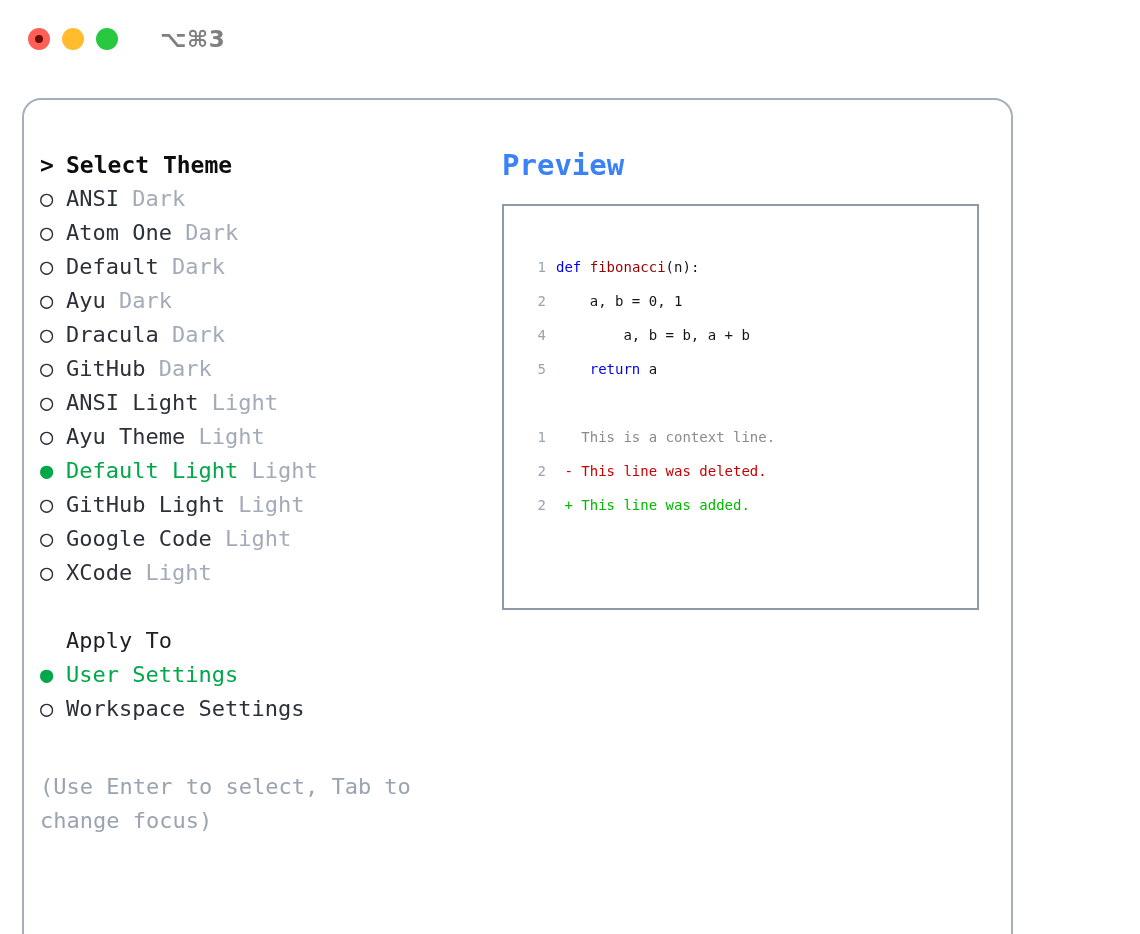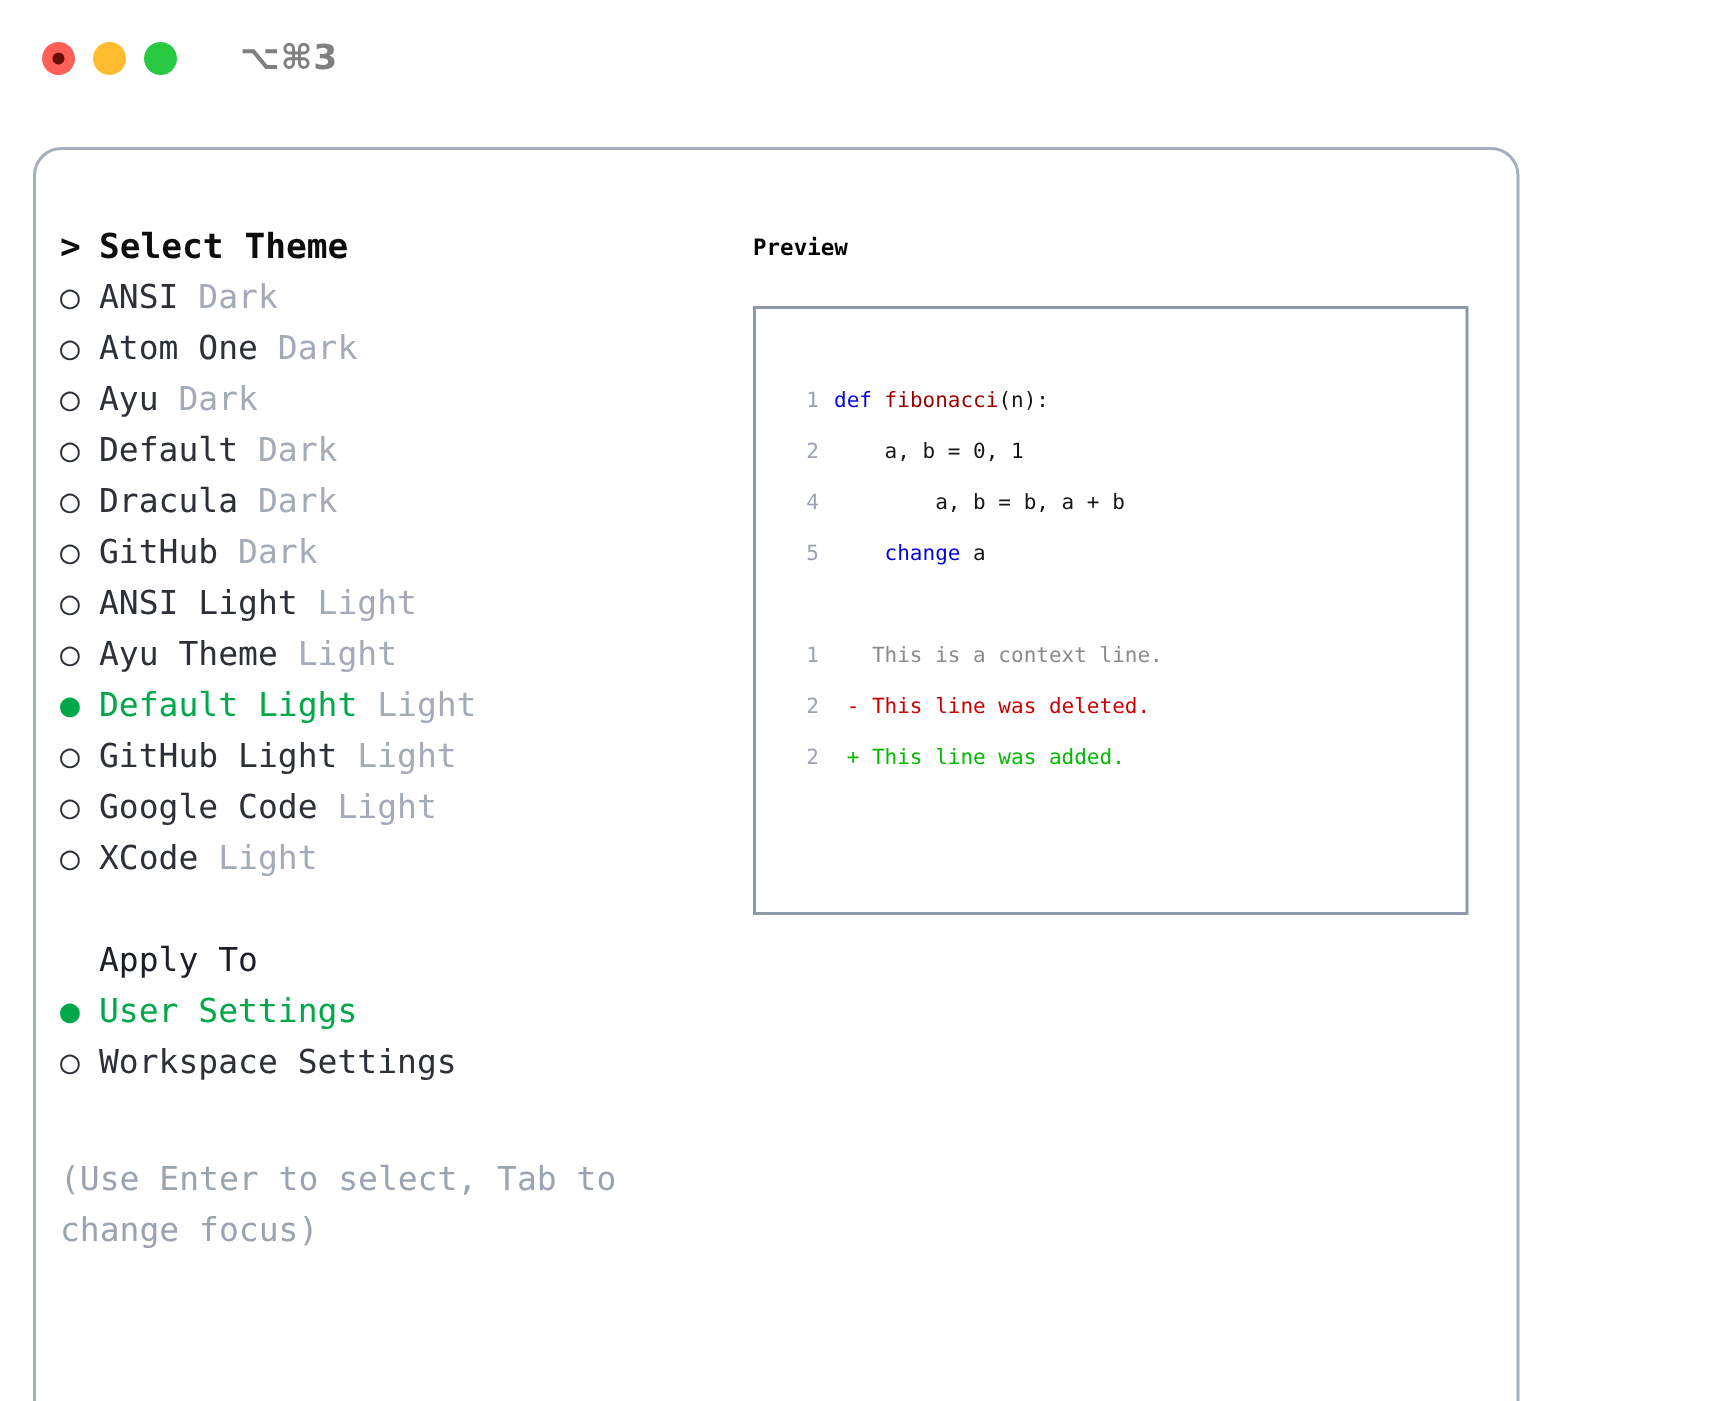--- a/index.html
+++ b/index.html
@@ -122,23 +122,23 @@
     margin-top: 44px;
     font-size: 22px;
     line-height: 34px;
     color: #9aa3b0;
     width: 400px;
     white-space: normal;
   }
 
   
   .preview-title {
-    font-size: 15px;
+    font-size: 29px;
     font-weight: bold;
-    color: #000000;
+    color: #3b82f6;
     line-height: 34px;
   }
   .preview-box {
     margin-top: 22px;
     width: 477px;
     height: 406px;
     border: 2px solid #8e99a9;
     box-sizing: border-box;
     background: #ffffff;
     padding: 44px 0 0 0;
@@ -178,22 +178,22 @@
 
 <div class="panel">
 
   <div class="col-left">
 
     <div class="heading"><span class="caret">&gt;</span><span>Select Theme</span></div>
 
     <div id="theme-list">
         <div class="row"><span class="marker">○</span><span class="label">ANSI</span><span class="suffix"> Dark</span></div>
         <div class="row"><span class="marker">○</span><span class="label">Atom One</span><span class="suffix"> Dark</span></div>
+        <div class="row"><span class="marker">○</span><span class="label">Default</span><span class="suffix"> Dark</span></div>
         <div class="row"><span class="marker">○</span><span class="label">Ayu</span><span class="suffix"> Dark</span></div>
-        <div class="row"><span class="marker">○</span><span class="label">Default</span><span class="suffix"> Dark</span></div>
         <div class="row"><span class="marker">○</span><span class="label">Dracula</span><span class="suffix"> Dark</span></div>
         <div class="row"><span class="marker">○</span><span class="label">GitHub</span><span class="suffix"> Dark</span></div>
         <div class="row"><span class="marker">○</span><span class="label">ANSI Light</span><span class="suffix"> Light</span></div>
         <div class="row"><span class="marker">○</span><span class="label">Ayu Theme</span><span class="suffix"> Light</span></div>
         <div class="row selected"><span class="marker">●</span><span class="label">Default Light</span><span class="suffix"> Light</span></div>
         <div class="row"><span class="marker">○</span><span class="label">GitHub Light</span><span class="suffix"> Light</span></div>
         <div class="row"><span class="marker">○</span><span class="label">Google Code</span><span class="suffix"> Light</span></div>
         <div class="row"><span class="marker">○</span><span class="label">XCode</span><span class="suffix"> Light</span></div>
       </div>
 
@@ -210,21 +210,21 @@
   </div>
 
   <div class="col-right">
     <div class="preview-title">Preview</div>
 
     <div class="preview-box">
       <div id="code-block">
           <div class="code-line"><span class="ln">1</span><span class="kw">def</span><span class="plain"> </span><span class="fn">fibonacci</span><span class="plain">(n):</span></div>
           <div class="code-line"><span class="ln">2</span><span class="plain">    a, b = 0, 1</span></div>
           <div class="code-line"><span class="ln">4</span><span class="plain">        a, b = b, a + b</span></div>
-          <div class="code-line"><span class="ln">5</span><span class="plain">    </span><span class="kw">change</span><span class="plain"> a</span></div>
+          <div class="code-line"><span class="ln">5</span><span class="plain">    </span><span class="kw">return</span><span class="plain"> a</span></div>
         </div>
       <div class="gap"></div>
       <div id="diff-block">
           <div class="code-line"><span class="ln">1</span><span class="diff-ctx">   This is a context line.</span></div>
           <div class="code-line"><span class="ln">2</span><span class="diff-del"> - This line was deleted.</span></div>
           <div class="code-line"><span class="ln">2</span><span class="diff-add"> + This line was added.</span></div>
         </div>
     </div>
   </div>
 

